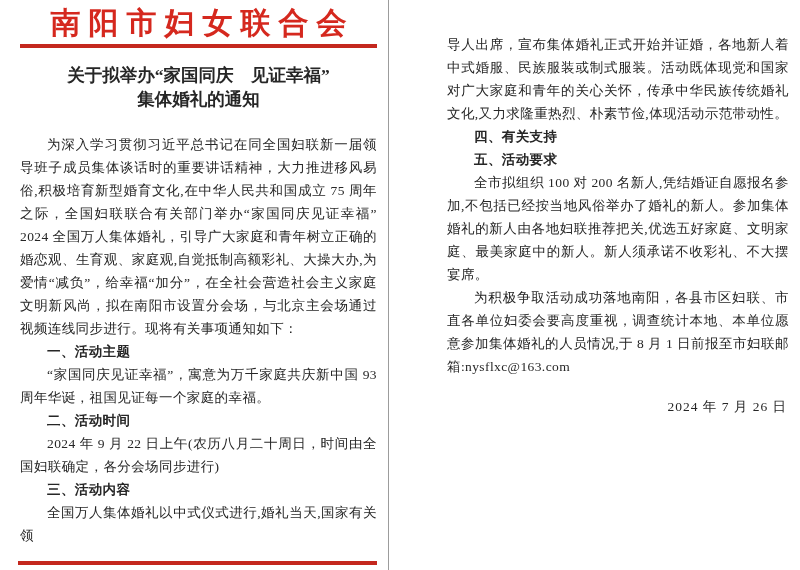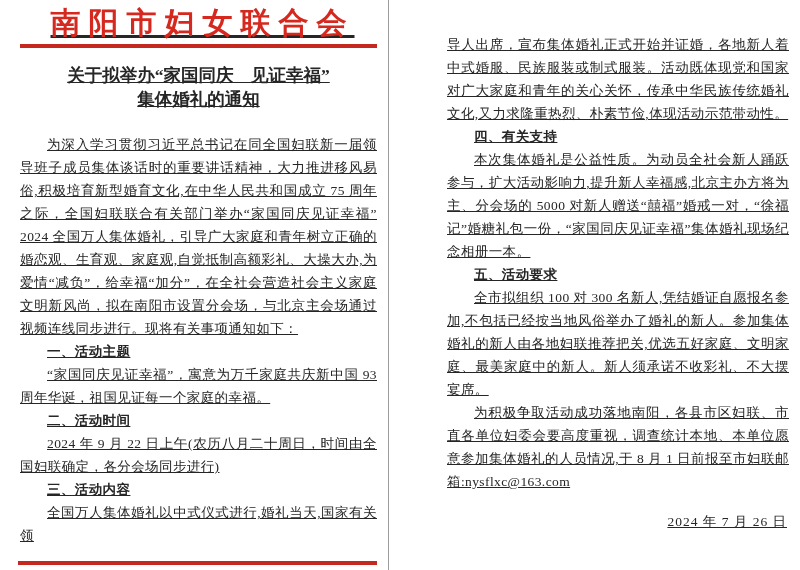--- a/index.html
+++ b/index.html
@@ -5,21 +5,21 @@
   :root{
     --header-red:#d5281e;
     --rule-red:#c4281e;
     --text-color:#262626;
     --divider-gray:#9c9c9c;
     --paper:#ffffff;
   }
   *{margin:0;padding:0;box-sizing:border-box;}
   html,body{width:800px;height:570px;overflow:hidden;background:var(--paper);}
   body{font-family:"Liberation Serif","DejaVu Serif",serif;color:var(--text-color);}
-  .doc{position:relative;width:800px;height:570px;display:flex;text-decoration:underline;}
+  .doc{position:relative;width:800px;height:570px;display:flex;}
 
   
   .page{background:var(--paper);height:570px;position:relative;}
   .page1{width:389px;border-right:1px solid var(--divider-gray);padding:0 11px 0 20px;}
   .page2{width:410px;padding:33px 10px 0 58px;}
 
   .org{
     margin-top:6px;text-align:center;
     font-size:30px;font-weight:bold;letter-spacing:8px;text-indent:8px;
     color:var(--header-red);line-height:34px;white-space:nowrap;
@@ -76,23 +76,22 @@
       <p class="indent">全国万人集体婚礼以中式仪式进行,婚礼当天,国家有关领</p>
     </div>
 
     <div class="rule-foot"></div>
   </section>
 
   <section class="page page2">
     <div class="bodytext">
       <p>导人出席，宣布集体婚礼正式开始并证婚，各地新人着中式婚服、民族服装或制式服装。活动既体现党和国家对广大家庭和青年的关心关怀，传承中华民族传统婚礼文化,又力求隆重热烈、朴素节俭,体现活动示范带动性。</p>
       <p class="head">四、有关支持</p>
-      <p class="indent">本次集体婚礼是公益性质。为动员全社会新人踊跃参与，扩大活动影响力,提升新人幸福感,北京主办方将为主、分会场的 5000 对新人赠送“囍福”婚戒一对，“徐福记”婚糖礼包一份，“家国同庆见证幸福”集体婚礼现场纪念相册一本。</p>
       <p class="head">五、活动要求</p>
-      <p class="indent">全市拟组织 100 对 300 名新人,凭结婚证自愿报名参加,不包括已经按当地风俗举办了婚礼的新人。参加集体婚礼的新人由各地妇联推荐把关,优选五好家庭、文明家庭、最美家庭中的新人。新人须承诺不收彩礼、不大摆宴席。</p>
+      <p class="indent">全市拟组织 100 对 200 名新人,凭结婚证自愿报名参加,不包括已经按当地风俗举办了婚礼的新人。参加集体婚礼的新人由各地妇联推荐把关,优选五好家庭、文明家庭、最美家庭中的新人。新人须承诺不收彩礼、不大摆宴席。</p>
       <p class="indent">为积极争取活动成功落地南阳，各县市区妇联、市直各单位妇委会要高度重视，调查统计本地、本单位愿意参加集体婚礼的人员情况,于 8 月 1 日前报至市妇联邮箱:nysflxc@163.com</p>
     </div>
 
     <div class="sigblock">
       <div class="sig-date">2024 年 7 月 26 日</div>
     </div>
   </section>
 
 </div>
 

